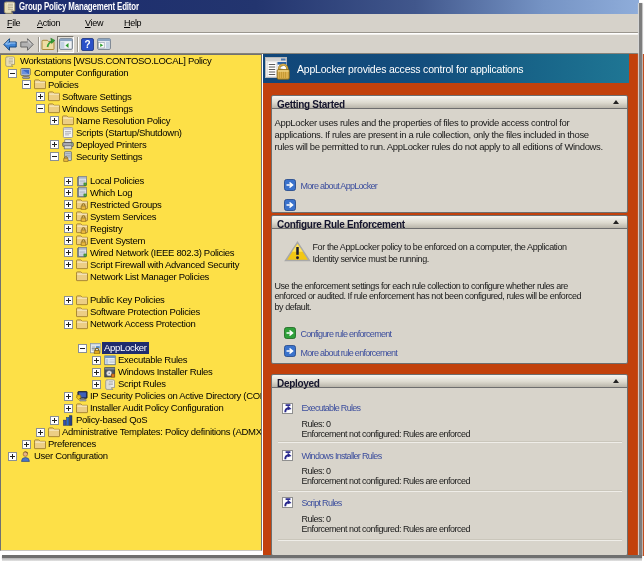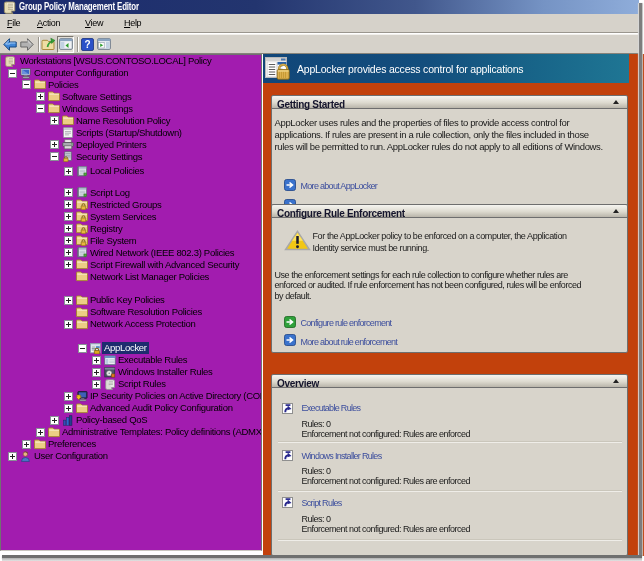--- a/index.html
+++ b/index.html
@@ -6,21 +6,21 @@
 
 #titlebar{position:absolute;left:0;top:0;width:639px;height:14px;
  background:linear-gradient(90deg,#1b2b6d 0%,#23356f 40%,#41578c 65%,#7593c4 85%,#8fadda 100%)}
 #titlebar .txt{position:absolute;left:19px;top:1px;font-size:10px;font-weight:bold;color:#fff;letter-spacing:-0.2px;transform:scaleX(0.79);transform-origin:0 50%;white-space:nowrap}
 #menubar{position:absolute;left:0;top:14px;width:639px;height:19px;background:#d6d2ca;border-bottom:1px solid #9a968e}
 #menubar .mi{position:absolute;top:3.5px;font-size:9px;letter-spacing:-0.3px;color:#000}
 #menubar .mi u{text-decoration:underline}
 #toolbar{position:absolute;left:0;top:34px;width:639px;height:20px;background:#d6d2ca;border-top:1px solid #f2f0ec;border-bottom:1px solid #85827a}
 .tsep{position:absolute;top:2px;width:1px;height:15px;background:#9a968e;box-shadow:1px 0 0 #fff}
 
-#treepane{position:absolute;left:0;top:54px;width:262px;height:497px;background:#a21caf;border:1px solid #717171;border-bottom-color:#c9c6c0;overflow:hidden}
+#treepane{position:absolute;left:0;top:54px;width:262px;height:497px;background:#fde047;border:1px solid #717171;border-bottom-color:#c9c6c0;overflow:hidden}
 #rightpane{position:absolute;left:263px;top:54px;width:436px;height:502px;background:#c2410c;overflow:hidden}
 
 .tr{position:absolute;left:0;height:12px;width:300px}
 .eb{position:absolute;top:1.5px;width:9px;height:9px;background:#fff;border:1px solid #8a8f96;box-sizing:border-box}
 .eb:before{content:"";position:absolute;left:1px;top:3px;width:5px;height:1px;background:#222}
 .eb.plus:after{content:"";position:absolute;left:3px;top:1px;width:1px;height:5px;background:#222}
 .ti{position:absolute;top:0.5px}
 .tt{position:absolute;top:0;font-size:9.5px;line-height:12px;color:#000;letter-spacing:-0.3px;white-space:nowrap}
 .tt.sel{background:#1e2c6e;color:#fff;padding:0 2px;margin-left:-2px}
 
@@ -281,33 +281,33 @@
         </svg>
         <span class="tt" style="left:75px">Deployed Printers</span>
       </div>
 <div class="tr" style="top:95.8px">
         <span class="eb minus" style="left:49px"></span>
         <svg class="ti" style="left:61px" width="12" height="11">
           <use href="#sec"></use>
         </svg>
         <span class="tt" style="left:75px">Security Settings</span>
       </div>
-<div class="tr" style="top:110px">
+<div class="tr" style="top:120px">
         <span class="eb plus" style="left:63px"></span>
         <svg class="ti" style="left:75px" width="12" height="11">
           <use href="#led"></use>
         </svg>
         <span class="tt" style="left:89px">Local Policies</span>
       </div>
 <div class="tr" style="top:131.7px">
         <span class="eb plus" style="left:63px"></span>
         <svg class="ti" style="left:75px" width="12" height="11">
           <use href="#led"></use>
         </svg>
-        <span class="tt" style="left:89px">Script Log</span>
+        <span class="tt" style="left:89px">Which Log</span>
       </div>
 <div class="tr" style="top:143.6px">
         <span class="eb plus" style="left:63px"></span>
         <svg class="ti" style="left:75px" width="12" height="11">
           <use href="#fl"></use>
         </svg>
         <span class="tt" style="left:89px">Restricted Groups</span>
       </div>
 <div class="tr" style="top:155.6px">
         <span class="eb plus" style="left:63px"></span>
@@ -321,21 +321,21 @@
         <svg class="ti" style="left:75px" width="12" height="11">
           <use href="#fl"></use>
         </svg>
         <span class="tt" style="left:89px">Registry</span>
       </div>
 <div class="tr" style="top:179.6px">
         <span class="eb plus" style="left:63px"></span>
         <svg class="ti" style="left:75px" width="12" height="11">
           <use href="#fl"></use>
         </svg>
-        <span class="tt" style="left:89px">File System</span>
+        <span class="tt" style="left:89px">Event System</span>
       </div>
 <div class="tr" style="top:191.5px">
         <span class="eb plus" style="left:63px"></span>
         <svg class="ti" style="left:75px" width="12" height="11">
           <use href="#led"></use>
         </svg>
         <span class="tt" style="left:89px">Wired Network (IEEE 802.3) Policies</span>
       </div>
 <div class="tr" style="top:203.5px">
         <span class="eb plus" style="left:63px"></span>
@@ -354,21 +354,21 @@
         <span class="eb plus" style="left:63px"></span>
         <svg class="ti" style="left:75px" width="12" height="11">
           <use href="#fo"></use>
         </svg>
         <span class="tt" style="left:89px">Public Key Policies</span>
       </div>
 <div class="tr" style="top:251.4px">
         <svg class="ti" style="left:75px" width="12" height="11">
           <use href="#fo"></use>
         </svg>
-        <span class="tt" style="left:89px">Software Resolution Policies</span>
+        <span class="tt" style="left:89px">Software Protection Policies</span>
       </div>
 <div class="tr" style="top:263.3px">
         <span class="eb plus" style="left:63px"></span>
         <svg class="ti" style="left:75px" width="12" height="11">
           <use href="#fo"></use>
         </svg>
         <span class="tt" style="left:89px">Network Access Protection</span>
       </div>
 <div class="tr" style="top:287.3px">
         <span class="eb minus" style="left:77px"></span>
@@ -403,21 +403,21 @@
         <svg class="ti" style="left:75px" width="12" height="11">
           <use href="#ips"></use>
         </svg>
         <span class="tt" style="left:89px">IP Security Policies on Active Directory (CONTO</span>
       </div>
 <div class="tr" style="top:347.1px">
         <span class="eb plus" style="left:63px"></span>
         <svg class="ti" style="left:75px" width="12" height="11">
           <use href="#fo"></use>
         </svg>
-        <span class="tt" style="left:89px">Advanced Audit Policy Configuration</span>
+        <span class="tt" style="left:89px">Installer Audit Policy Configuration</span>
       </div>
 <div class="tr" style="top:359.1px">
         <span class="eb plus" style="left:49px"></span>
         <svg class="ti" style="left:61px" width="12" height="11">
           <use href="#qos"></use>
         </svg>
         <span class="tt" style="left:75px">Policy-based QoS</span>
       </div>
 <div class="tr" style="top:371.1px">
         <span class="eb plus" style="left:35px"></span>
@@ -486,21 +486,21 @@
    <rect x="0.5" y="0.5" width="11" height="11" rx="2" fill="#3a72cc" stroke="#1e4486" stroke-width="0.8"></rect>
    <path d="M2.5 6 h5 M5.5 3.5 L8.5 6 L5.5 8.5" fill="none" stroke="#fff" stroke-width="1.6"></path>
   </svg>
   <span class="lnk" style="left:28.5px;top:85px">More about AppLocker</span>
   <svg width="12" height="12" style="position:absolute;left:11.5px;top:103px" viewBox="0 0 12 12">
    <rect x="0.5" y="0.5" width="11" height="11" rx="2" fill="#3a72cc" stroke="#1e4486" stroke-width="0.8"></rect>
    <path d="M2.5 6 h5 M5.5 3.5 L8.5 6 L5.5 8.5" fill="none" stroke="#fff" stroke-width="1.6"></path>
   </svg>
  </div>
 
- <div class="panel" id="p2" style="top:150px;height:149px">
+ <div class="panel" id="p2" style="top:161px;height:149px">
   <div class="phead">
           <span class="t">Configure Rule Enforcement</span>
           <span class="ar"></span>
         </div>
   <svg width="27" height="21" style="position:absolute;left:11.5px;top:24.5px" viewBox="0 0 22 17.5">
    <path d="M11 1.2 L20.9 16.3 H1.1 Z" fill="#f2c714" stroke="#a8a8a8" stroke-width="1.3"></path>
    <path d="M11 2.5 L15.5 9 H6.5 Z" fill="#ffe45c"></path>
    <path d="M11 5 L11 11.5" stroke="#1a1a2e" stroke-width="2.1"></path>
    <circle cx="11" cy="14" r="1.2" fill="#1a1a2e"></circle>
   </svg>
@@ -513,21 +513,21 @@
   <span class="lnk" style="left:28.5px;top:113px">Configure rule enforcement</span>
   <svg width="12" height="12" style="position:absolute;left:11.5px;top:129px" viewBox="0 0 12 12">
    <rect x="0.5" y="0.5" width="11" height="11" rx="2" fill="#3a72cc" stroke="#1e4486" stroke-width="0.8"></rect>
    <path d="M2.5 6 h5 M5.5 3.5 L8.5 6 L5.5 8.5" fill="none" stroke="#fff" stroke-width="1.6"></path>
   </svg>
   <span class="lnk" style="left:28.5px;top:131.5px">More about rule enforcement</span>
  </div>
 
  <div class="panel" id="p3" style="top:319.5px;height:182px">
   <div class="phead">
-          <span class="t">Overview</span>
+          <span class="t">Deployed</span>
           <span class="ar"></span>
         </div>
   <svg width="11" height="11" style="position:absolute;left:9.5px;top:28px">
           <use href="#ovl"></use>
         </svg>
   <span class="lnk" style="left:29.5px;top:28px">Executable Rules</span>
   <div class="btxt" style="left:29.5px;top:44px;font-size:9px;letter-spacing:-0.5px;line-height:10.3px">Rules: 0<br>Enforcement not configured: Rules are enforced</div>
   <div class="sep" style="top:67.5px"></div>
   <svg width="11" height="11" style="position:absolute;left:9.5px;top:75.5px">
           <use href="#ovl"></use>

